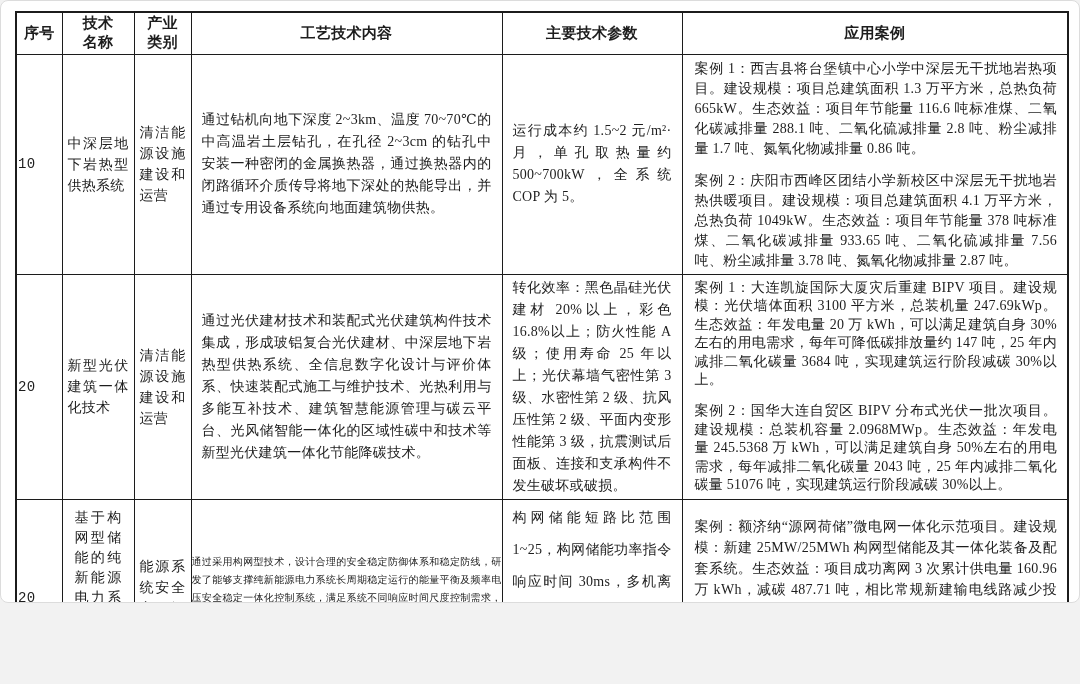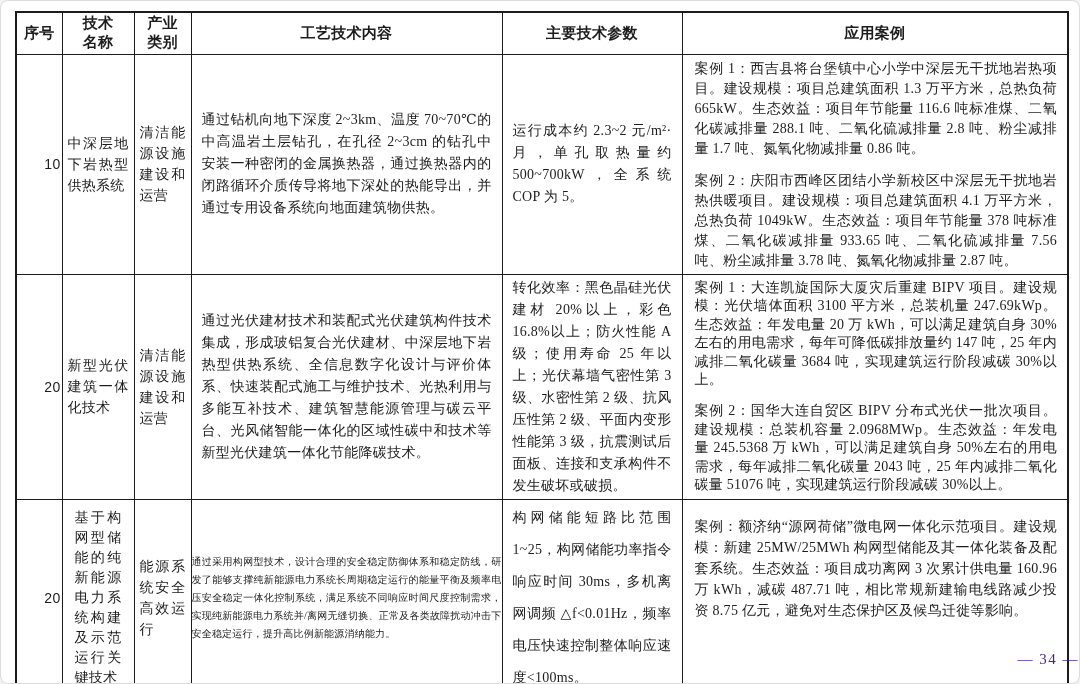--- a/index.html
+++ b/index.html
@@ -5,21 +5,21 @@
   html, body {
     margin: 0;
     padding: 0;
     background: #f2f2f2;
     font-family: "Liberation Serif", "DejaVu Serif", serif;
     color: #1d1d1d;
   }
   .page {
     position: relative;
     width: 1080px;
-    height: 684px;
+    height: 603px;
     background: #ffffff;
     border: 1px solid #dcdcdc;
     border-radius: 8px;
     box-sizing: border-box;
     overflow: hidden;
   }
   table.techtable {
     position: absolute;
     left: 14px;
     top: 10px;
@@ -42,23 +42,23 @@
     text-align: center;
     vertical-align: middle;
     white-space: pre-line;
     line-height: 19px;
     padding: 0;
   }
   tr.r10 { height: 220px; }
   tr.r11 { height: 218px; }
   tr.r12 { height: 146px; }
   td.no {
-    text-align: right;
+    text-align: left;
     vertical-align: middle;
-    font-family: Liberation Sans, sans-serif;
+    font-family: Liberation Mono, monospace;
   }
   td.name, td.cat {
     text-align: justify;
     text-align-last: left;
     vertical-align: middle;
     line-height: 21px;
     padding: 0 5px;
   }
   tr.r12 td.name { line-height: 20px; padding: 2px 12px; }
   td.content, td.params {
@@ -116,21 +116,21 @@
         <th>主要技术参数</th>
         <th>应用案例</th>
       </tr>
     </thead>
     <tbody>
       <tr class="r10">
         <td class="no">10</td>
         <td class="name">中深层地下岩热型供热系统</td>
         <td class="cat">清洁能源设施建设和运营</td>
         <td class="content">通过钻机向地下深度 2~3km、温度 70~70℃的中高温岩土层钻孔，在孔径 2~3cm 的钻孔中安装一种密闭的金属换热器，通过换热器内的闭路循环介质传导将地下深处的热能导出，并通过专用设备系统向地面建筑物供热。</td>
-        <td class="params">运行成本约 2.3~2 元/m²·月，单孔取热量约 500~700kW，全系统 COP 为 5。</td>
+        <td class="params">运行成本约 1.5~2 元/m²·月，单孔取热量约 500~700kW，全系统 COP 为 5。</td>
         <td class="cases">
           <p>案例 1：西吉县将台堡镇中心小学中深层无干扰地岩热项目。建设规模：项目总建筑面积 1.3 万平方米，总热负荷 665kW。生态效益：项目年节能量 116.6 吨标准煤、二氧化碳减排量 288.1 吨、二氧化硫减排量 2.8 吨、粉尘减排量 1.7 吨、氮氧化物减排量 0.86 吨。</p>
           <p>案例 2：庆阳市西峰区团结小学新校区中深层无干扰地岩热供暖项目。建设规模：项目总建筑面积 4.1 万平方米，总热负荷 1049kW。生态效益：项目年节能量 378 吨标准煤、二氧化碳减排量 933.65 吨、二氧化硫减排量 7.56 吨、粉尘减排量 3.78 吨、氮氧化物减排量 2.87 吨。</p>
         </td>
       </tr>
       <tr class="r11">
         <td class="no">20</td>
         <td class="name">新型光伏建筑一体化技术</td>
         <td class="cat">清洁能源设施建设和运营</td>
         <td class="content">通过光伏建材技术和装配式光伏建筑构件技术集成，形成玻铝复合光伏建材、中深层地下岩热型供热系统、全信息数字化设计与评价体系、快速装配式施工与维护技术、光热利用与多能互补技术、建筑智慧能源管理与碳云平台、光风储智能一体化的区域性碳中和技术等新型光伏建筑一体化节能降碳技术。</td>

